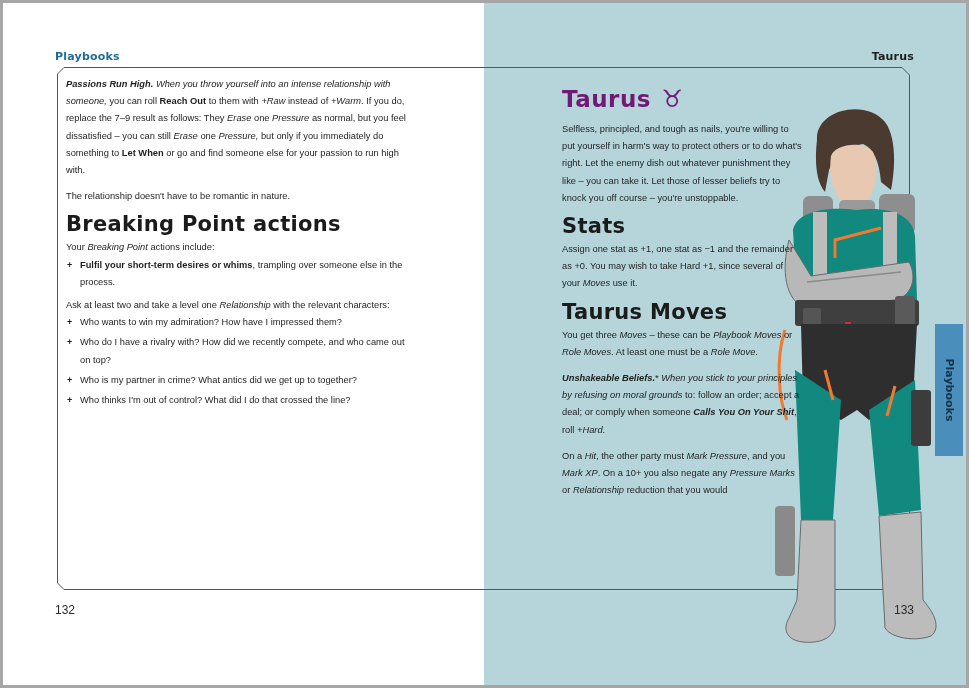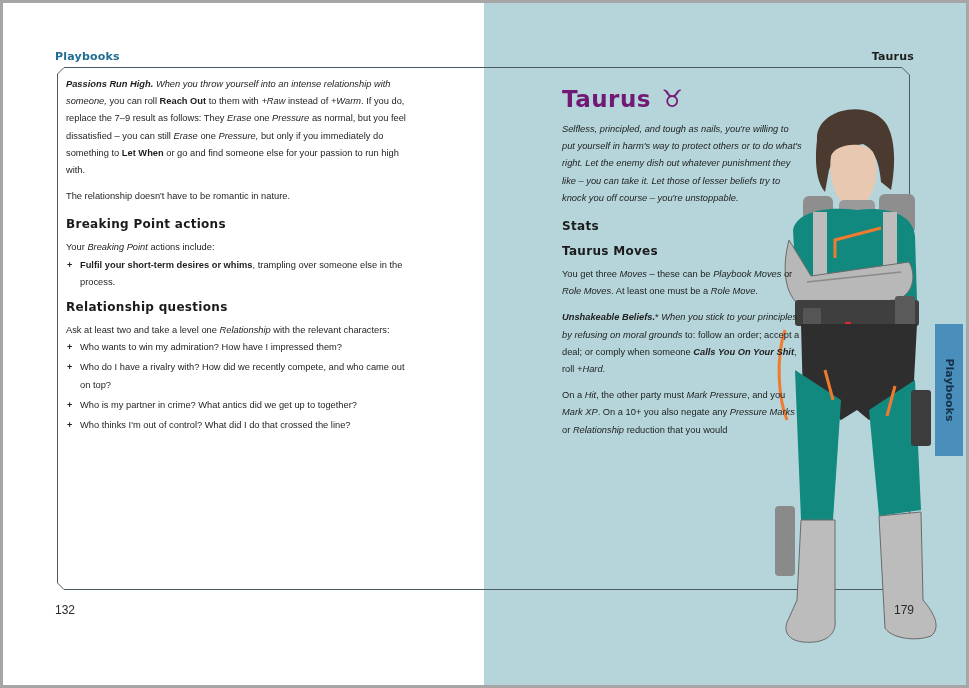--- a/index.html
+++ b/index.html
@@ -18,29 +18,29 @@
   .frame { position: absolute; left: 57px; top: 67px; width: 853px; height: 523px; pointer-events: none; }
   .frame svg { width: 100%; height: 100%; }
 
   .col { position: absolute; font-size: 9.3px; line-height: 17.2px; }
   .col p { margin-bottom: 9px; }
   .col-left { left: 66px; top: 76px; width: 340px; }
   .col-right { left: 562px; top: 86px; width: 240px; }
   .col b { font-weight: bold; }
   .col i { font-style: italic; }
 
-  h2.section { font-family: "DejaVu Sans", sans-serif; font-weight: bold; font-size: 12px; line-height: 20px; letter-spacing: 0.3px; margin: 4px 0 5px; color: #1b1b1b; }
+  h2.section { font-family: "DejaVu Sans", sans-serif; font-weight: bold; font-size: 21px; line-height: 20px; letter-spacing: 0.3px; margin: 4px 0 5px; color: #1b1b1b; }
   h1.title { font-family: "DejaVu Sans", sans-serif; font-weight: bold; font-size: 23px; line-height: 26px; letter-spacing: 0.5px; margin-bottom: 9px; color: #701a75; }
   h1.title .glyph { font-weight: normal; font-size: 24px; margin-left: 2px; }
 
   ul.bullets { list-style: none; margin-bottom: 6px; }
   ul.bullets li { position: relative; padding-left: 14px; margin-bottom: 3px; }
   ul.bullets li::before { content: "+"; position: absolute; left: 1px; top: 0; font-weight: bold; font-size: 9px; }
 
-  .italic-block { font-style: italic; }
+  .italic-block { }
 
   .page-num { position: absolute; font-size: 12px; color: #2a2a2a; }
   .page-num.left { left: 55px; top: 603px; }
   .page-num.right { left: 894px; top: 603px; }
 
   .side-tab { position: absolute; left: 935px; top: 324px; width: 28px; height: 132px; background: #4a8fbb; }
   .side-tab span { position: absolute; left: 50%; top: 50%; transform: translate(-50%, -50%) rotate(90deg); font-family: "DejaVu Sans", sans-serif; font-weight: bold; font-size: 11px; color: #16324a; white-space: nowrap; }
 
   .figure { position: absolute; left: 745px; top: 100px; width: 200px; height: 560px; }
   .figure svg { width: 100%; height: 100%; }
@@ -131,39 +131,43 @@
   <h2 class="section">Breaking Point actions</h2>
   <div>
     <span>Your</span>
     <i>Breaking Point</i>
     <span>actions include:</span>
   </div>
   <ul class="bullets">
     <li><b>Fulfil your short-term desires or whims</b><span>, trampling over someone else in the process.</span></li>
   </ul>
 
-  <h2 class="section">Relationship questions</h2>
   <div>
     <span>Ask at least two and take a level one</span>
     <i>Relationship</i>
     <span>with the relevant characters:</span>
   </div>
   <ul class="bullets">
     <li>Who wants to win my admiration? How have I impressed them?</li>
     <li>Who do I have a rivalry with? How did we recently compete, and who came out on top?</li>
     <li>Who is my partner in crime? What antics did we get up to together?</li>
     <li>Who thinks I'm out of control? What did I do that crossed the line?</li>
   </ul>
 </div>
 
 <div class="col col-right">
   <h1 class="title"><span>Taurus</span> <span class="glyph">♉</span></h1>
   <p class="italic-block">Selfless, principled, and tough as nails, you're willing to put yourself in harm's way to protect others or to do what's right. Let the enemy dish out whatever punishment they like – you can take it. Let those of lesser beliefs try to knock you off course – you're unstoppable.</p>
 
   <h2 class="section">Stats</h2>
+  <p>
+    <span>Assign one stat as +1, one stat as −1 and the remainder as +0. You may wish to take Hard +1, since several of your</span>
+    <i>Moves</i>
+    <span>use it.</span>
+  </p>
 
   <h2 class="section">Taurus Moves</h2>
   <p>
     <span>You get three</span>
     <i>Moves</i>
     <span>– these can be</span>
     <i>Playbook Moves</i>
     <span>or</span>
     <i>Role Moves</i><span>. At least one must be a</span>
     <i>Role Move</i><span>.</span>
@@ -185,13 +189,13 @@
     <i>Relationship</i>
     <span>reduction that you would</span>
   </p>
 </div>
 
 <div class="side-tab">
   <span>Playbooks</span>
 </div>
 
 <div class="page-num left">132</div>
-<div class="page-num right">179</div>
+<div class="page-num right">133</div>
 
 </body></html>

